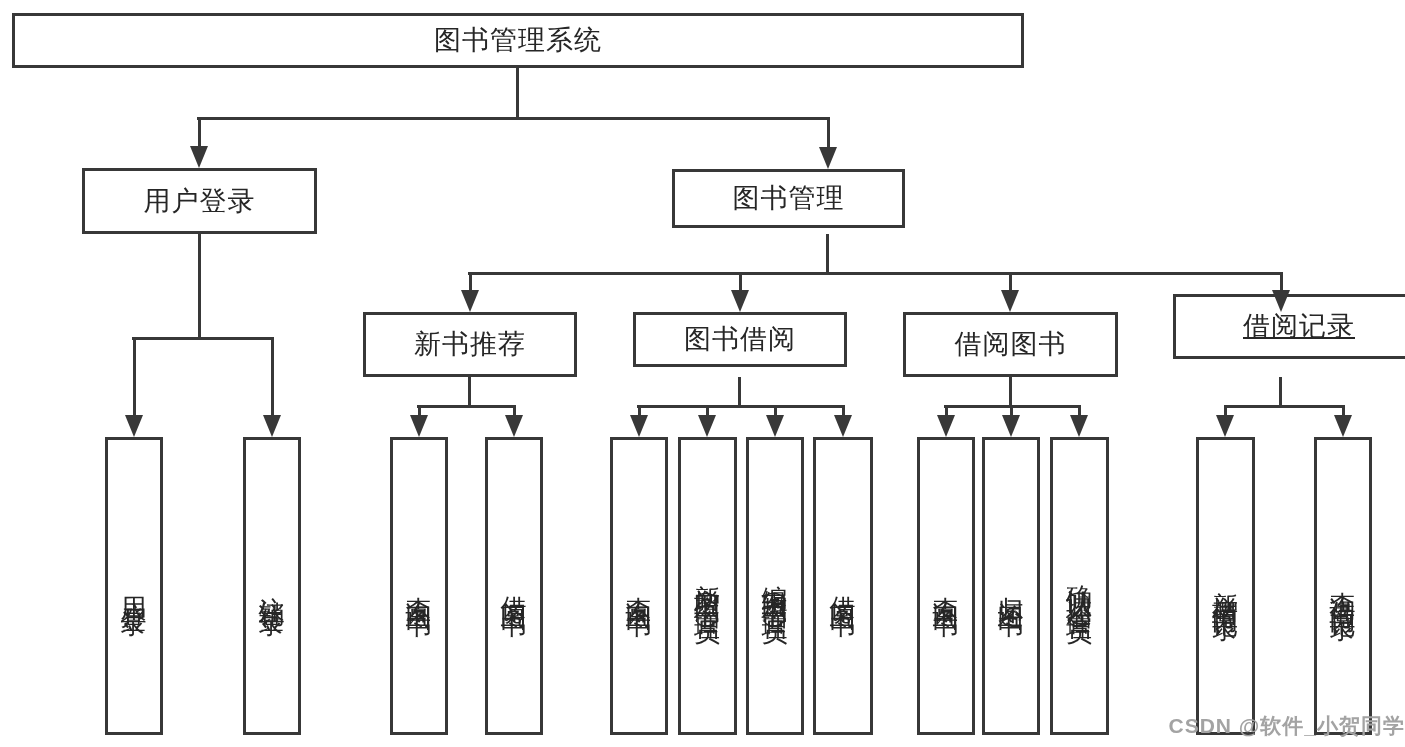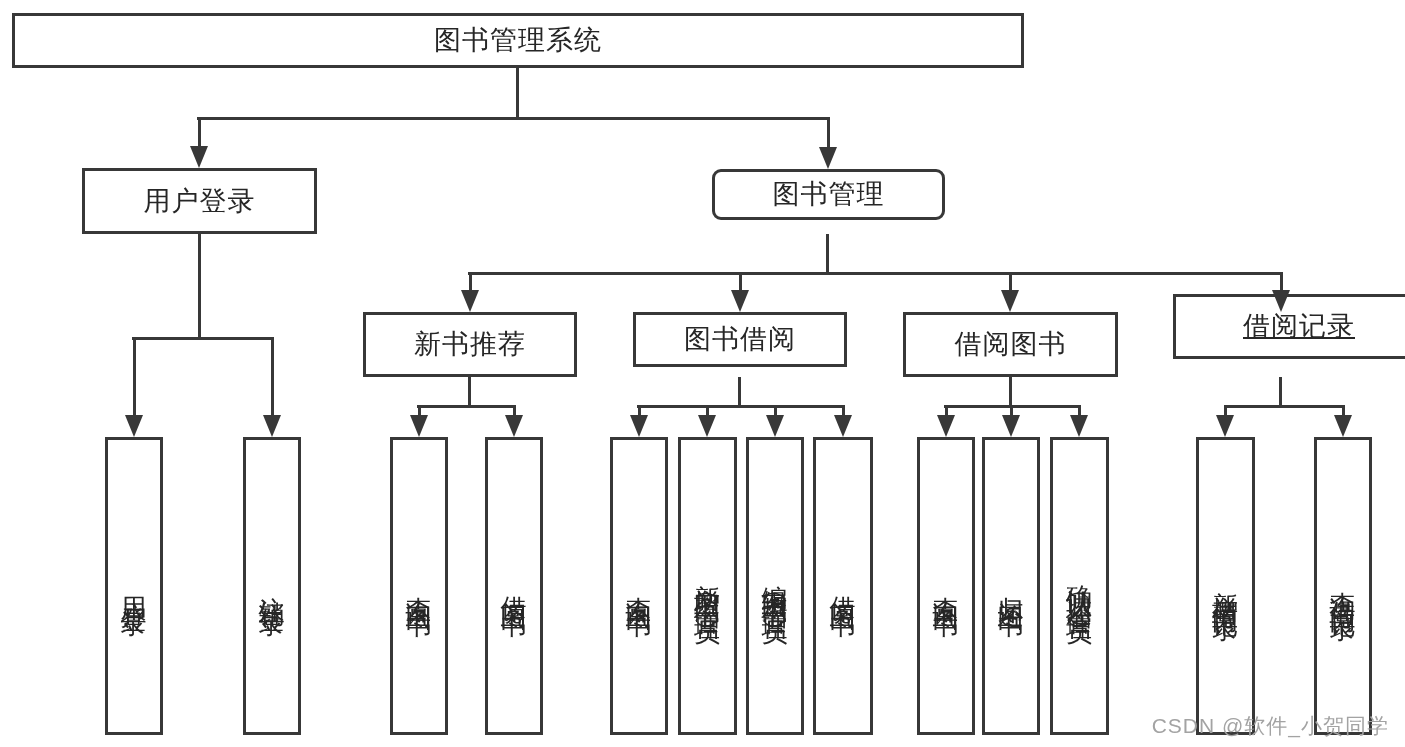--- a/index.html
+++ b/index.html
@@ -46,41 +46,42 @@
     content:'';position:absolute;left:7.5px;top:0;bottom:20px;width:3px;
     background:var(--line);
   }
   .arrow::after{
     content:'';position:absolute;left:0;bottom:0;width:0;height:0;
     border-left:9px solid transparent;border-right:9px solid transparent;
     border-top:22px solid var(--line);
   }
   .watermark{
     position:absolute;
-    right:16px;bottom:7px;
+    right:0;bottom:7px;
     font-size:21px;
     color:var(--wm);
     letter-spacing:1px;
     white-space:nowrap;
+    font-weight:bold;
   }
 </style>
 </head>
 <body>
 
 <div class="stage">
 
   <div class="box" style="left:12px;top:13px;width:1012px;height:55px;">
     <span class="hlabel">图书管理系统</span>
   </div>
 
   <div class="box" style="left:82px;top:168px;width:235px;height:66px;">
     <span class="hlabel">用户登录</span>
   </div>
 
-  <div class="box" style="left:712px;top:169px;width:233px;height:51px;border-radius:9px;">
+  <div class="box" style="left:672px;top:169px;width:233px;height:59px;">
     <span class="hlabel">图书管理</span>
   </div>
 
   <div class="box" style="left:363px;top:312px;width:214px;height:65px;">
     <span class="hlabel">新书推荐</span>
   </div>
 
   <div class="box" style="left:633px;top:312px;width:214px;height:55px;">
     <span class="hlabel">图书借阅</span>
   </div>

